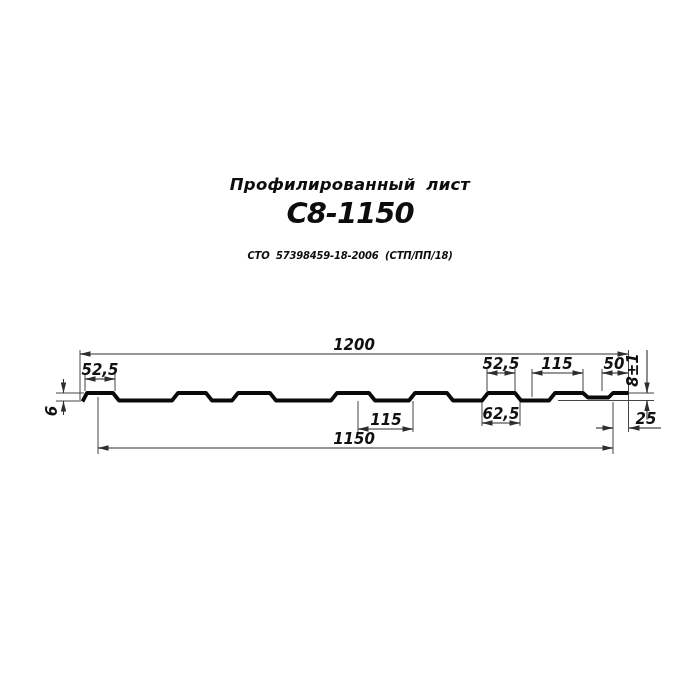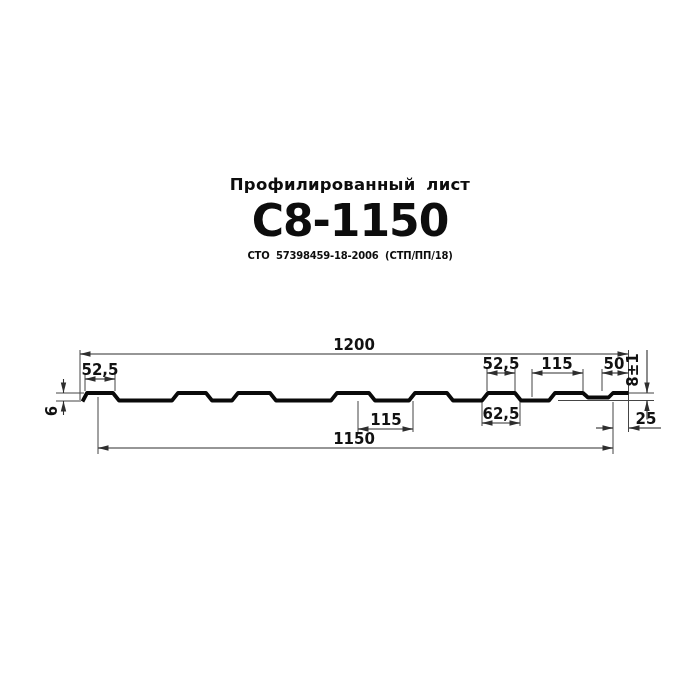--- a/index.html
+++ b/index.html
@@ -1,23 +1,23 @@
 <!DOCTYPE html>
 <html><head>
 <meta charset="utf-8">
 <style>
   html,body{margin:0;padding:0;}
   body{
     width:700px;height:700px;background:#ffffff;overflow:hidden;position:relative;
     font-family:"DejaVu Sans","Liberation Sans",sans-serif;
   }
-  .stage{position:absolute;left:0;top:0;width:700px;height:625px;}
+  .stage{position:absolute;left:0;top:0;width:700px;height:625px;font-style:italic;}
   .hdr{position:absolute;left:0;width:700px;text-align:center;color:#0d0d0d;line-height:1;}
   .hdr-subtitle{top:177px;font-size:16.5px;font-weight:bold;word-spacing:5px;letter-spacing:.2px;}
-  .hdr-title{top:199px;font-size:44px;font-weight:bold;letter-spacing:-1px;}
+  .hdr-title{top:199px;font-size:29px;font-weight:bold;letter-spacing:-1px;}
   .hdr-standard{top:251px;font-size:10px;font-weight:bold;white-space:pre;letter-spacing:-0.2px;}
   svg text{font-family:"DejaVu Sans","Liberation Sans",sans-serif;font-weight:bold;font-size:15px;}
 </style>
 </head>
 <body>
 
 <div class="stage">
   <div class="hdr hdr-subtitle">Профилированный лист</div>
   <div class="hdr hdr-title">С8-1150</div>
   <div class="hdr hdr-standard">СТО  57398459-18-2006  (СТП/ПП/18)</div>

